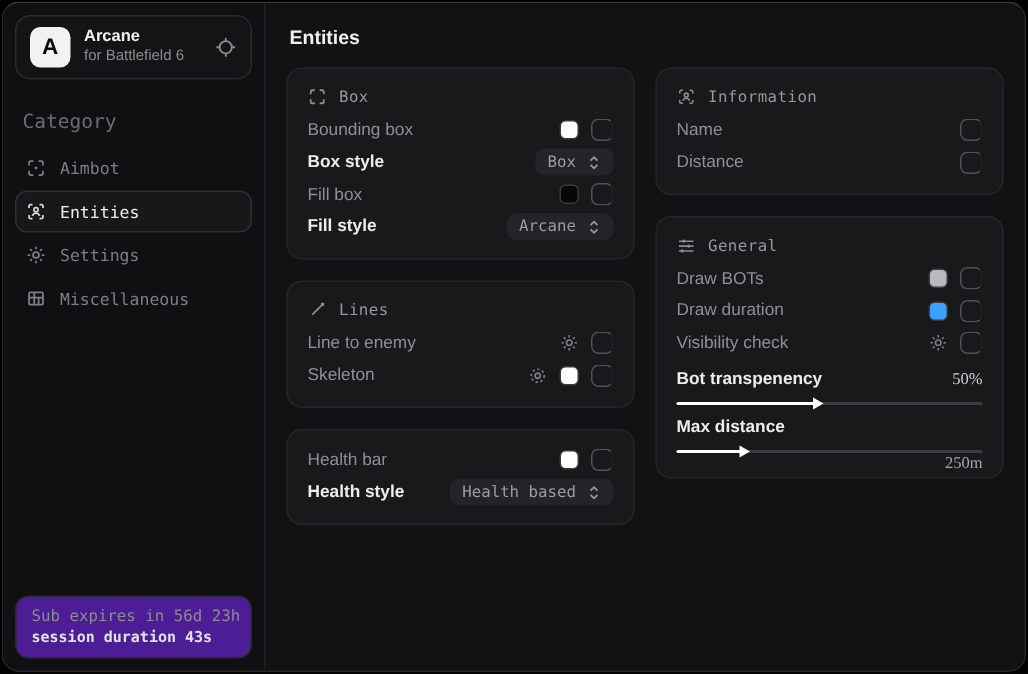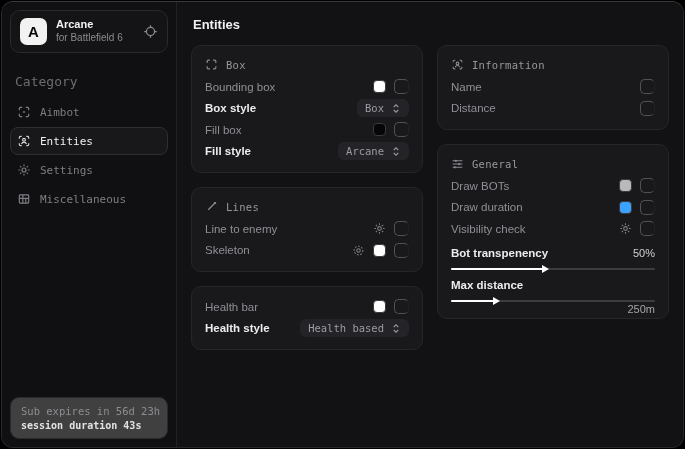--- a/index.html
+++ b/index.html
@@ -18,21 +18,21 @@
   .brand-sub{font-size:10px;color:#8b8b90;}
   .brand-ico{color:#8b8b90;display:flex;}
   .category{margin:13px 13px 9px;font-family:"DejaVu Sans Mono",monospace;font-size:13px;color:#6c6c72;}
   .nav{display:flex;flex-direction:column;}
   .nav-item{height:28px;margin:0 8px 1px;padding:0 6px;display:flex;align-items:center;gap:9px;border-radius:8px;border:1px solid transparent;
             font-family:"DejaVu Sans Mono",monospace;font-size:11px;color:#7e7e84;cursor:pointer;text-align:center;}
   .nav-item .ni{display:flex;color:#7e7e84;}
   .nav-item.selected{background:#18181b;border-color:#2e2e33;color:#f0f0f2;}
   .nav-item.selected .ni{color:#d5d5d8;}
   .spacer{flex:1;}
-  .sub-card{margin:8px;padding:7px 10px;border:1px solid #2a2a2e;border-radius:9px;background:#404040;}
+  .sub-card{margin:8px;padding:7px 10px;border:1px solid #2a2a2e;border-radius:9px;background:#4c1d95;}
   .sub-line1{font-family:"DejaVu Sans Mono",monospace;font-size:10.5px;color:#8d8d92;white-space:nowrap;}
   .sub-line2{font-family:"DejaVu Sans Mono",monospace;font-size:10px;font-weight:bold;color:#e2e2e5;margin-top:3px;white-space:nowrap;}
   
   .main{flex:1;padding:13px 14px;background:#121214;overflow:hidden;}
   .page-title{font-size:13px;font-weight:bold;color:#f1f1f3;margin:2px 0 13px 2px;}
   .columns{display:flex;gap:14px;}
   .col{flex:1;display:flex;flex-direction:column;gap:14px;min-width:0;}
   .card{background:#19191c;border:1px solid #26262a;border-radius:10px;padding:9px 13px 10px;}
   .card-head{display:flex;align-items:center;gap:8px;margin:3px 0 5px;color:#97979c;}
   .card-head .hi{display:flex;color:#8b8b90;}
@@ -42,21 +42,21 @@
   .lbl.bright{color:#ececef;font-weight:bold;}
   .ctrls{display:flex;align-items:center;gap:8px;}
   .swatch{width:13px;height:13px;border-radius:4px;border:1px solid #3a3a3e;}
   .checkbox{width:15px;height:15px;border:1.5px solid #515156;border-right-color:#222226;border-radius:5px;background:transparent;cursor:pointer;}
   .gear{display:flex;color:#7e7e84;cursor:pointer;}
   .pill{display:flex;align-items:center;gap:7px;background:#242428;border-radius:6px;padding:3px 8px;cursor:pointer;
         font-family:"DejaVu Sans Mono",monospace;font-size:10.5px;color:#9c9ca1;}
   .pill .ud{display:flex;color:#9c9ca1;}
   .slider-block{margin:4px 0 6px;}
   .slider-block .row{height:19px;}
-  .val{font-size:11px;color:#cfcfd3;font-family:Liberation Sans, sans-serif;padding-left:26px;}
+  .val{font-size:11px;color:#cfcfd3;font-family:Liberation Serif, serif;padding-left:26px;}
   .val.dimv{color:#a5a5aa;margin-top:48px;}
   .track{position:relative;height:2px;background:#3b3b40;border-radius:2px;margin:5px 0 3px;cursor:pointer;}
   .fill{position:relative;height:2px;background:#fff;border-radius:2px;}
   .thumb{position:absolute;right:-6px;top:-3px;width:0;height:0;border-top:4px solid transparent;border-bottom:4px solid transparent;border-left:7px solid #fff;}
   svg{display:block;}
 </style>
 </head>
 <body>
 
 <div class="window">

